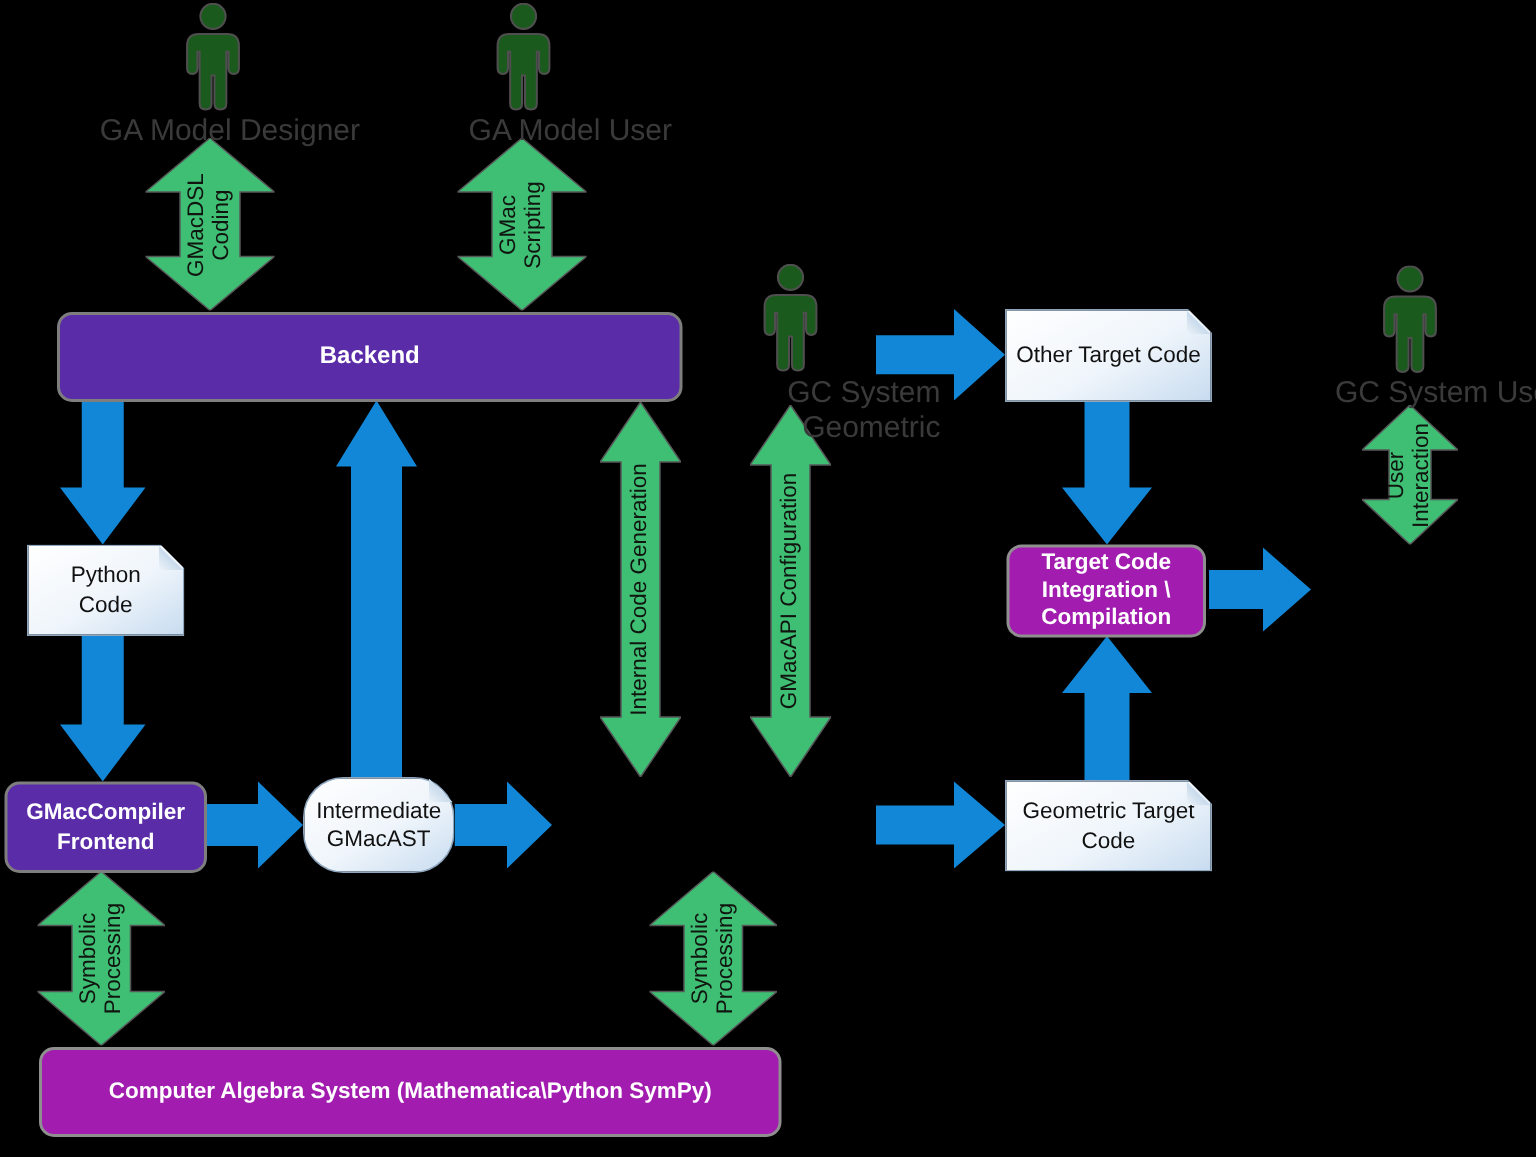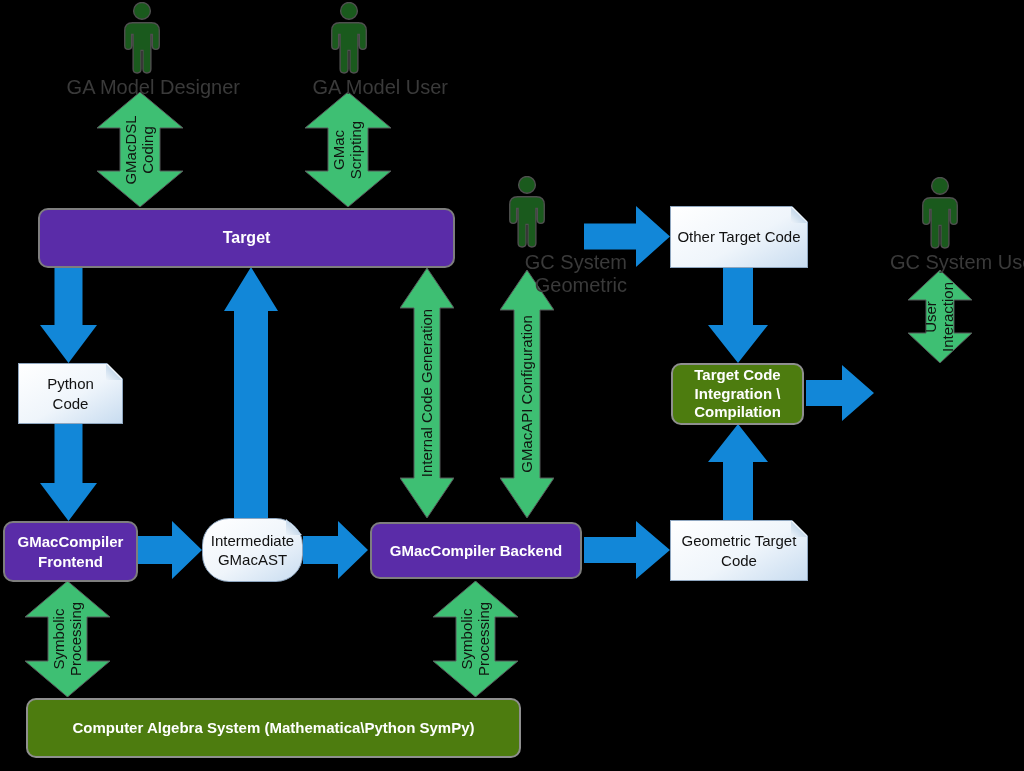--- a/index.html
+++ b/index.html
@@ -4,21 +4,21 @@
 <style>
   html,body{margin:0;padding:0;background:#000;}
   *{box-sizing:border-box;}
   #stage{position:relative;width:1024px;height:771px;background:#000;overflow:hidden;
          font-family:"Liberation Sans",sans-serif;}
   
   .node{position:absolute;display:flex;align-items:center;justify-content:center;
         text-align:center;color:#fff;font-weight:bold;font-size:15px;line-height:1.28;
         border-radius:10px;white-space:pre-line;padding:2px 4px;}
   .purple{background:#5a2ca8;border:2px solid #7e7e7e;}
-  .dgreen{background:#4d7c0f;border:2px solid #8f8f8f;}
+  .dgreen{background:#a21caf;border:2px solid #8f8f8f;}
   
   .doc{position:absolute;display:flex;align-items:center;justify-content:center;
        text-align:center;color:#111;font-size:15px;line-height:1.3;white-space:pre-line;
        background:linear-gradient(150deg,#ffffff 0%,#eff5fb 55%,#c8dcf0 100%);
        border:1px solid #8fa6bf;
        clip-path:polygon(0 0,calc(100% - 16px) 0,100% 16px,100% 100%,0 100%);}
   .doc .fold{position:absolute;top:0;right:0;width:16px;height:16px;
        background:linear-gradient(to bottom left,#93afcd 0%,#c3d7ea 45%,#eef4fa 100%);
        clip-path:polygon(0 0,100% 100%,0 100%);}
   
@@ -179,24 +179,23 @@
   <div class="person-label" style="left:427px;top:251px;width:200px;">GC System Geometric</div>
 
   <div class="person-icon" style="left:917px;top:177px;width:46px;height:73px;">
     <svg viewBox="0 0 43 74">
         <circle class="person-fill" cx="21.5" cy="9" r="8.5"></circle>
         <path class="person-fill" d="M19 21 h12 q8 0 8 8 v15 q0 4 -3.5 4 q-3.5 0 -3.5 -4 v-11 h-1.5 v35 q0 4 -4 4 q-4 0 -4 -4 v-19 h-2 v19 q0 4 -4 4 q-4 0 -4 -4 v-35 h-1.5 v11 q0 4 -3.5 4 q-3.5 0 -3.5 -4 v-15 q0 -8 8 -8 z"></path>
       </svg>
   </div>
   <div class="person-label" style="left:840px;top:251px;width:200px;">GC System User</div>
 
-  <div class="node purple" style="left:38px;top:208px;width:417px;height:60px;font-size:16px;">Target</div>
+  <div class="node purple" style="left:38px;top:208px;width:417px;height:60px;font-size:16px;">Backend</div>
   <div class="node purple" style="left:3px;top:521px;width:135px;height:61px;">GMacCompiler
 Frontend</div>
-  <div class="node purple" style="left:370px;top:522px;width:212px;height:57px;">GMacCompiler Backend</div>
   <div class="node dgreen" style="left:671px;top:363px;width:133px;height:62px;line-height:1.25;">Target Code
 Integration \
 Compilation</div>
   <div class="node dgreen" style="left:26px;top:698px;width:495px;height:60px;">Computer Algebra System (Mathematica\Python SymPy)</div>
 
   <div class="doc" style="left:18px;top:363px;width:105px;height:61px;">
     <div class="fold"></div>
     <span style="white-space:pre-line;">Python
 Code</span>
   </div>

